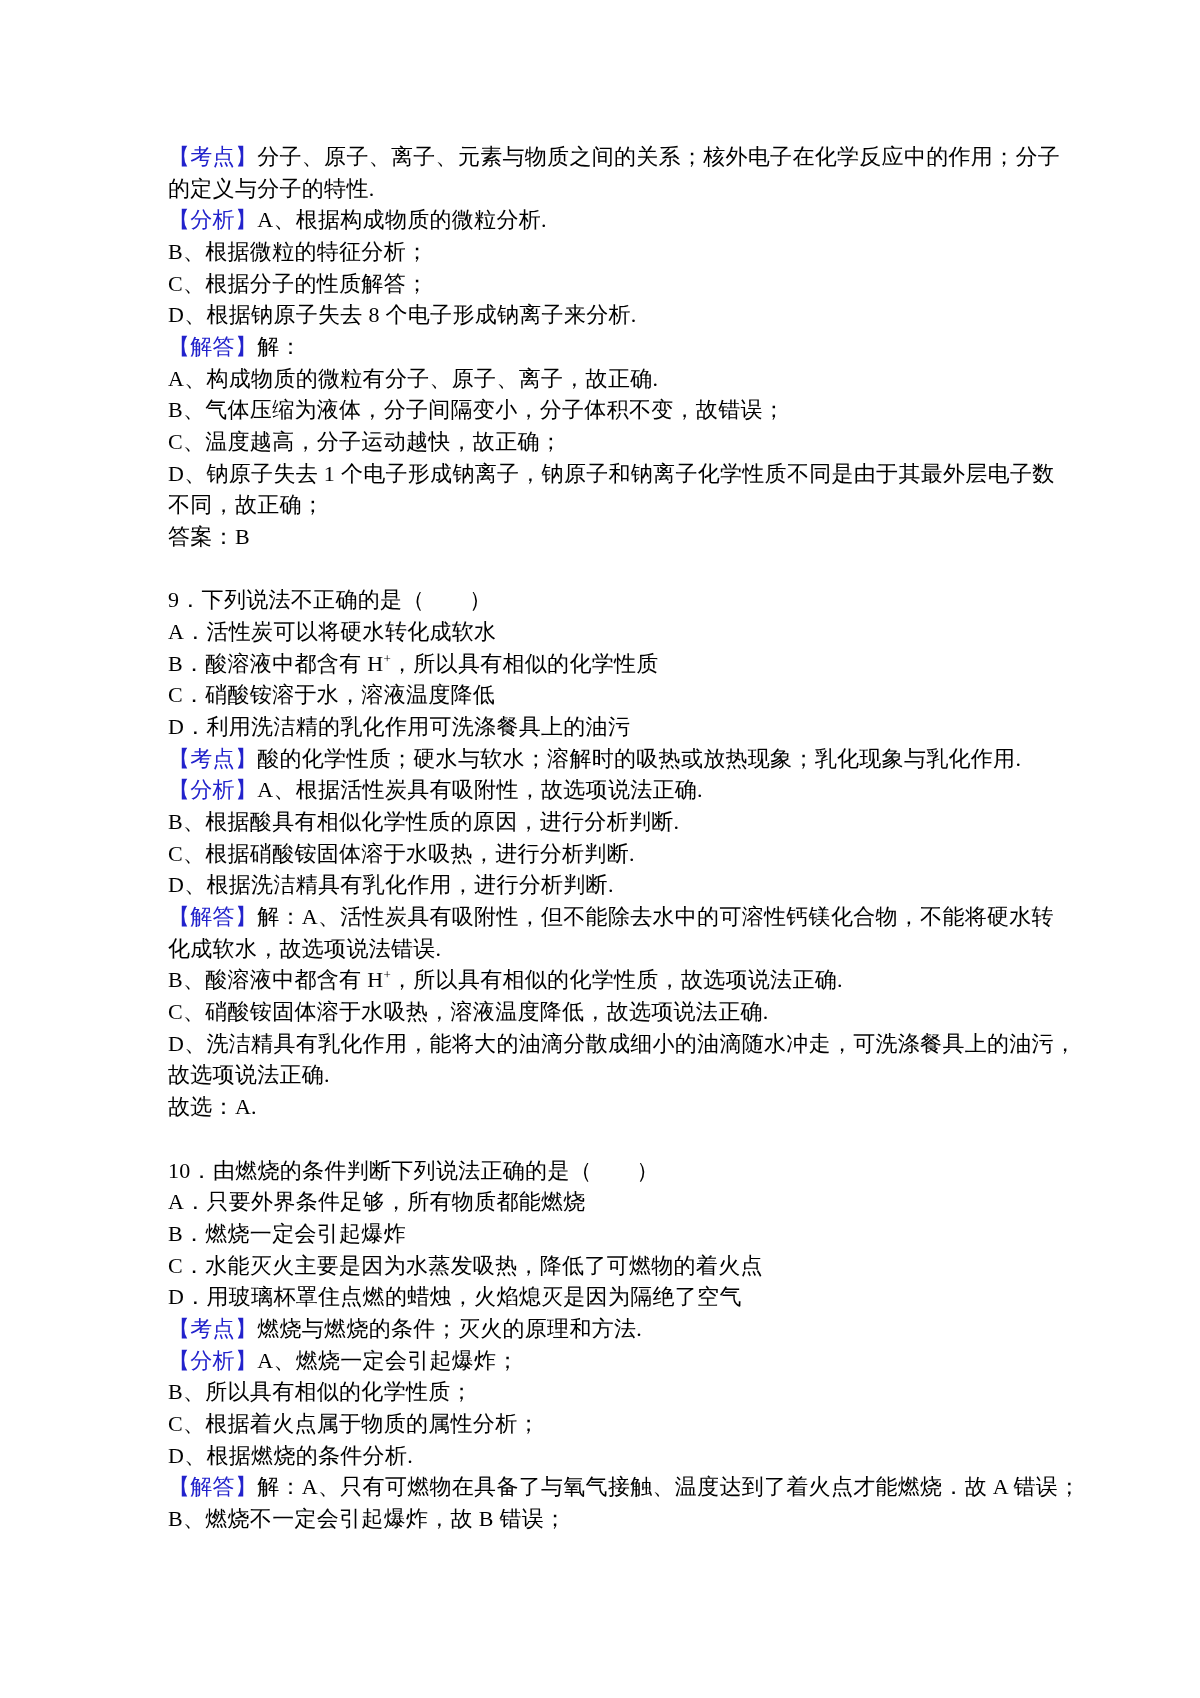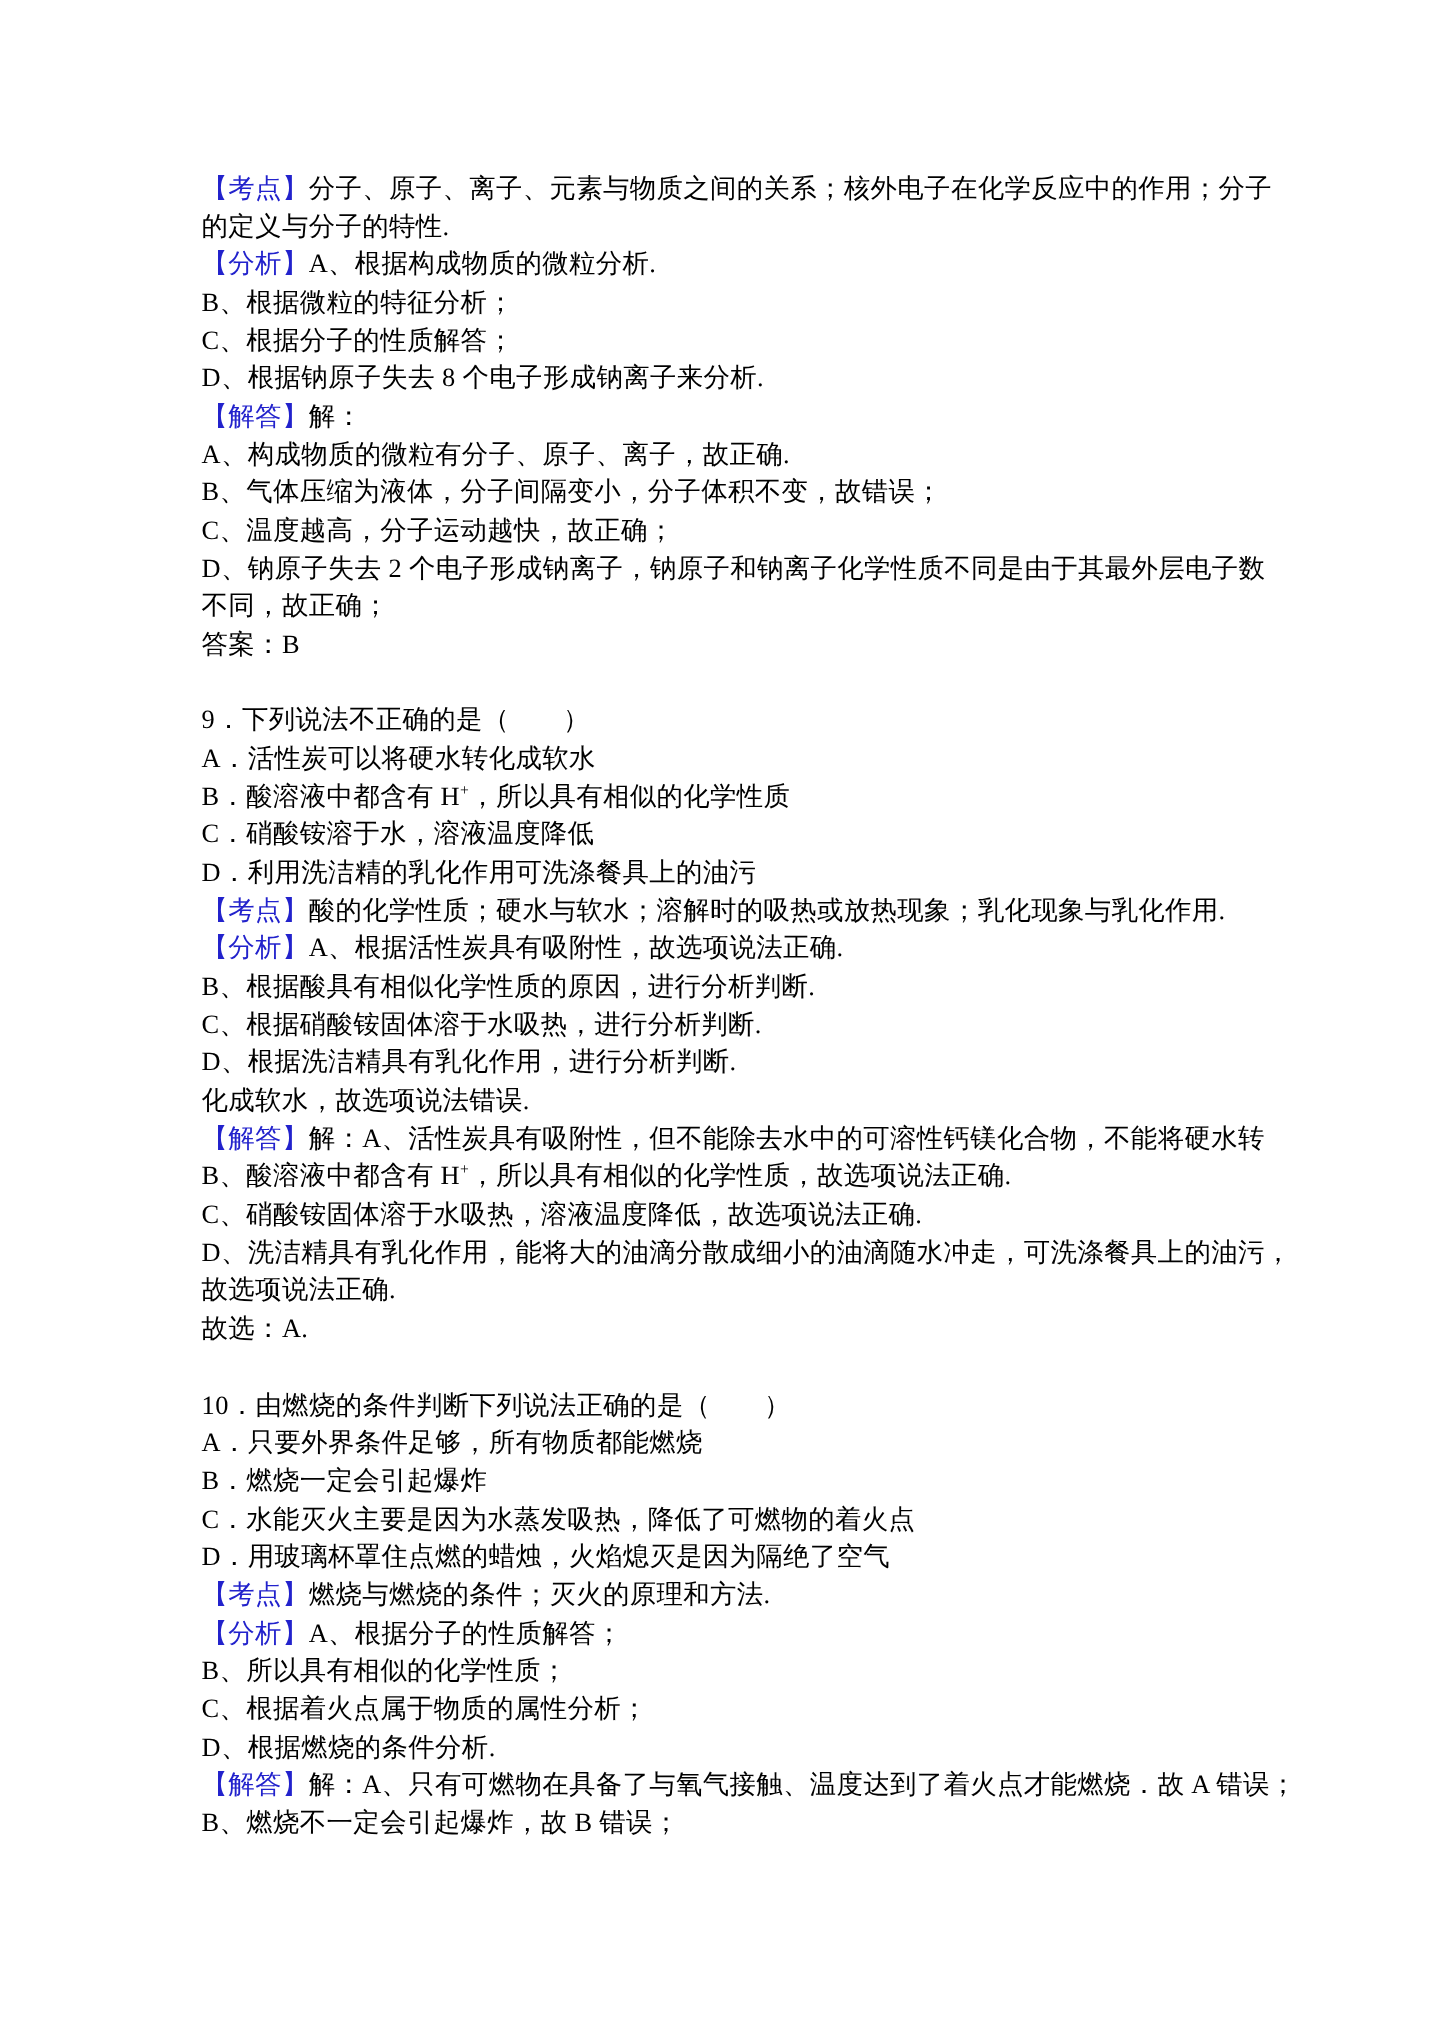--- a/index.html
+++ b/index.html
@@ -43,53 +43,53 @@
         <div class="line"><span class="label">【考点】</span><span class="text">分子、原子、离子、元素与物质之间的关系；核外电子在化学反应中的作用；分子</span></div>
         <div class="line"><span class="text">的定义与分子的特性.</span></div>
         <div class="line"><span class="label">【分析】</span><span class="text">A、根据构成物质的微粒分析.</span></div>
         <div class="line"><span class="text">B、根据微粒的特征分析；</span></div>
         <div class="line"><span class="text">C、根据分子的性质解答；</span></div>
         <div class="line"><span class="text">D、根据钠原子失去 8 个电子形成钠离子来分析.</span></div>
         <div class="line"><span class="label">【解答】</span><span class="text">解：</span></div>
         <div class="line"><span class="text">A、构成物质的微粒有分子、原子、离子，故正确.</span></div>
         <div class="line"><span class="text">B、气体压缩为液体，分子间隔变小，分子体积不变，故错误；</span></div>
         <div class="line"><span class="text">C、温度越高，分子运动越快，故正确；</span></div>
-        <div class="line"><span class="text">D、钠原子失去 2 个电子形成钠离子，钠原子和钠离子化学性质不同是由于其最外层电子数</span></div>
+        <div class="line"><span class="text">D、钠原子失去 1 个电子形成钠离子，钠原子和钠离子化学性质不同是由于其最外层电子数</span></div>
         <div class="line"><span class="text">不同，故正确；</span></div>
         <div class="line"><span class="text">答案：B</span></div>
       </div>
       <div class="line blank">&nbsp;</div>
       <div class="doc-section">
         <div class="line"><span class="text">9．下列说法不正确的是（　　）</span></div>
         <div class="line"><span class="text">A．活性炭可以将硬水转化成软水</span></div>
         <div class="line"><span class="text">B．酸溶液中都含有 H</span><span class="sup">+</span><span class="text">，所以具有相似的化学性质</span></div>
         <div class="line"><span class="text">C．硝酸铵溶于水，溶液温度降低</span></div>
         <div class="line"><span class="text">D．利用洗洁精的乳化作用可洗涤餐具上的油污</span></div>
         <div class="line"><span class="label">【考点】</span><span class="text">酸的化学性质；硬水与软水；溶解时的吸热或放热现象；乳化现象与乳化作用.</span></div>
         <div class="line"><span class="label">【分析】</span><span class="text">A、根据活性炭具有吸附性，故选项说法正确.</span></div>
         <div class="line"><span class="text">B、根据酸具有相似化学性质的原因，进行分析判断.</span></div>
         <div class="line"><span class="text">C、根据硝酸铵固体溶于水吸热，进行分析判断.</span></div>
         <div class="line"><span class="text">D、根据洗洁精具有乳化作用，进行分析判断.</span></div>
+        <div class="line"><span class="label">【解答】</span><span class="text">解：A、活性炭具有吸附性，但不能除去水中的可溶性钙镁化合物，不能将硬水转</span></div>
         <div class="line"><span class="text">化成软水，故选项说法错误.</span></div>
-        <div class="line"><span class="label">【解答】</span><span class="text">解：A、活性炭具有吸附性，但不能除去水中的可溶性钙镁化合物，不能将硬水转</span></div>
         <div class="line"><span class="text">B、酸溶液中都含有 H</span><span class="sup">+</span><span class="text">，所以具有相似的化学性质，故选项说法正确.</span></div>
         <div class="line"><span class="text">C、硝酸铵固体溶于水吸热，溶液温度降低，故选项说法正确.</span></div>
         <div class="line"><span class="text">D、洗洁精具有乳化作用，能将大的油滴分散成细小的油滴随水冲走，可洗涤餐具上的油污，</span></div>
         <div class="line"><span class="text">故选项说法正确.</span></div>
         <div class="line"><span class="text">故选：A.</span></div>
       </div>
       <div class="line blank">&nbsp;</div>
       <div class="doc-section">
         <div class="line"><span class="text">10．由燃烧的条件判断下列说法正确的是（　　）</span></div>
         <div class="line"><span class="text">A．只要外界条件足够，所有物质都能燃烧</span></div>
         <div class="line"><span class="text">B．燃烧一定会引起爆炸</span></div>
         <div class="line"><span class="text">C．水能灭火主要是因为水蒸发吸热，降低了可燃物的着火点</span></div>
         <div class="line"><span class="text">D．用玻璃杯罩住点燃的蜡烛，火焰熄灭是因为隔绝了空气</span></div>
         <div class="line"><span class="label">【考点】</span><span class="text">燃烧与燃烧的条件；灭火的原理和方法.</span></div>
-        <div class="line"><span class="label">【分析】</span><span class="text">A、根据分子的性质解答；</span></div>
+        <div class="line"><span class="label">【分析】</span><span class="text">A、燃烧一定会引起爆炸；</span></div>
         <div class="line"><span class="text">B、所以具有相似的化学性质；</span></div>
         <div class="line"><span class="text">C、根据着火点属于物质的属性分析；</span></div>
         <div class="line"><span class="text">D、根据燃烧的条件分析.</span></div>
         <div class="line"><span class="label">【解答】</span><span class="text">解：A、只有可燃物在具备了与氧气接触、温度达到了着火点才能燃烧．故 A 错误；</span></div>
         <div class="line"><span class="text">B、燃烧不一定会引起爆炸，故 B 错误；</span></div>
       </div>
     </div>
 </div>
 
 </body></html>

